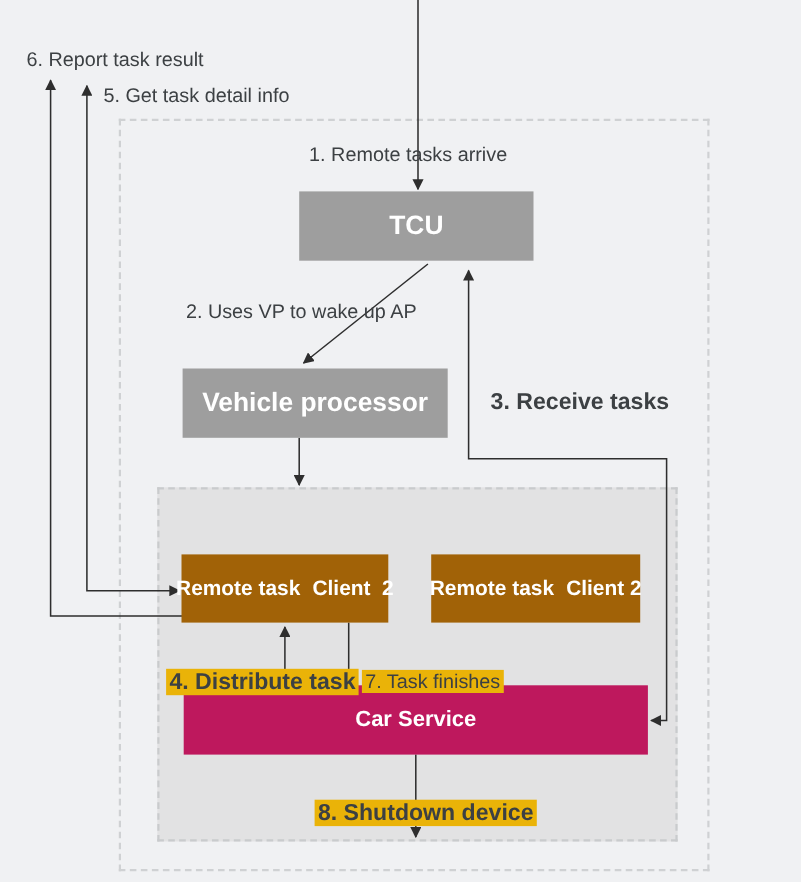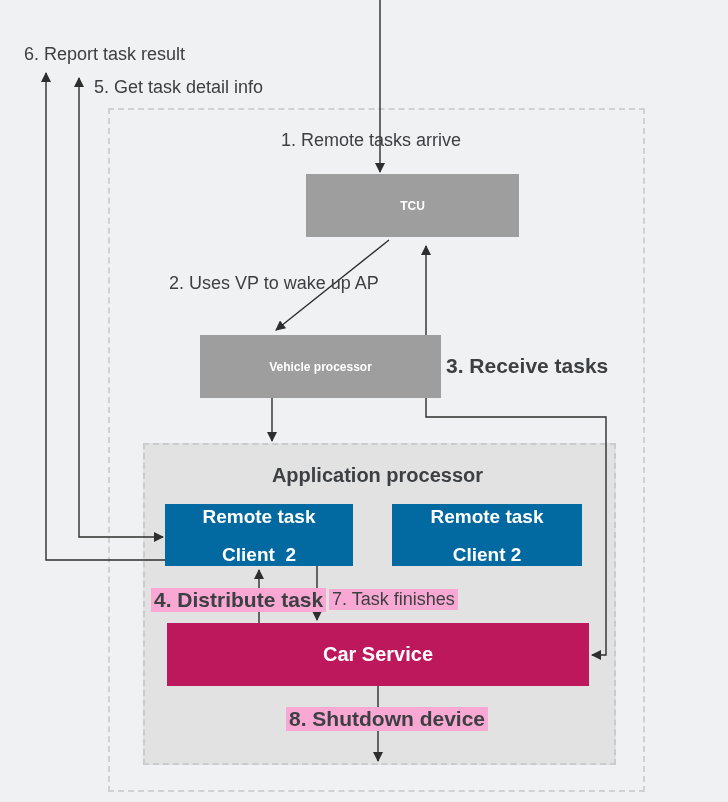--- a/index.html
+++ b/index.html
@@ -25,41 +25,41 @@
     left:143px;top:443px;width:469px;height:318px;
     border:2px dashed #c9cbcd;
     background:#e2e2e3;
   }
   
   .node{
     display:flex;align-items:center;justify-content:center;
     text-align:center;color:#ffffff;font-weight:bold;
     z-index:4;
   }
-  .node.gray{background:#9e9e9e;font-size:12px;margin-left:34px;}
-  .node.green{background:#0369a1;font-size:19px;flex-direction:column;line-height:27px;gap:11px;}
+  .node.gray{background:#9e9e9e;font-size:24px;}
+  .node.green{background:#a16207;font-size:19px;flex-direction:row;line-height:27px;gap:11px;}
   .node.red{background:#be185d;font-size:20px;}
   .tcu{left:272px;top:174px;width:213px;height:63px;}
   .vp{left:166px;top:335px;width:241px;height:63px;}
   .c1{left:165px;top:504px;width:188px;height:62px;}
   .c2{left:392px;top:504px;width:190px;height:62px;}
   .car{left:167px;top:623px;width:422px;height:63px;}
   .keep-space{white-space:pre;}
   
   #flow{left:0;top:0;z-index:3;}
   #flow line,#flow polyline{stroke:#2e2e2e;stroke-width:1.4;fill:none;}
   
   .lbl{
     font-size:18px;
     white-space:nowrap;
     z-index:5;
     color:#3c4043;
   }
   .lbl.bold{font-weight:bold;font-size:21px;}
-  .lbl.on-ap{background:#f9a8d4;padding:0 3px;}
+  .lbl.on-ap{background:#eab308;padding:0 3px;margin-top:20px;}
   .l6{left:24px;top:44px;}
   .l5{left:94px;top:77px;}
   .l1{left:281px;top:130px;}
   .l2{left:169px;top:273px;}
   .l3{left:446px;top:354px;}
   .l4{left:151px;top:588px;}
   .l7{left:329px;top:589px;}
   .l8{left:286px;top:707px;}
   .ap-title{
     left:143px;top:464px;width:469px;
@@ -68,21 +68,20 @@
   }
 </style>
 </head>
 <body>
 
 <div id="stage">
 
   <div class="abs outer-dashed"></div>
 
   <div class="abs ap-box"></div>
-  <div class="abs ap-title">Application processor</div>
 
   <svg id="flow" class="abs" width="728" height="802" viewBox="0 0 728 802">
     <defs>
       <marker id="ah" viewBox="0 0 10 10" refX="9" refY="5" markerWidth="7.2" markerHeight="7.2" orient="auto-start-reverse">
         <path d="M0,0 L10,5 L0,10 z" fill="#2e2e2e"></path>
       </marker>
     </defs>
 
     <line x1="380" y1="0" x2="380" y2="172" marker-end="url(#ah)"></line>
 

